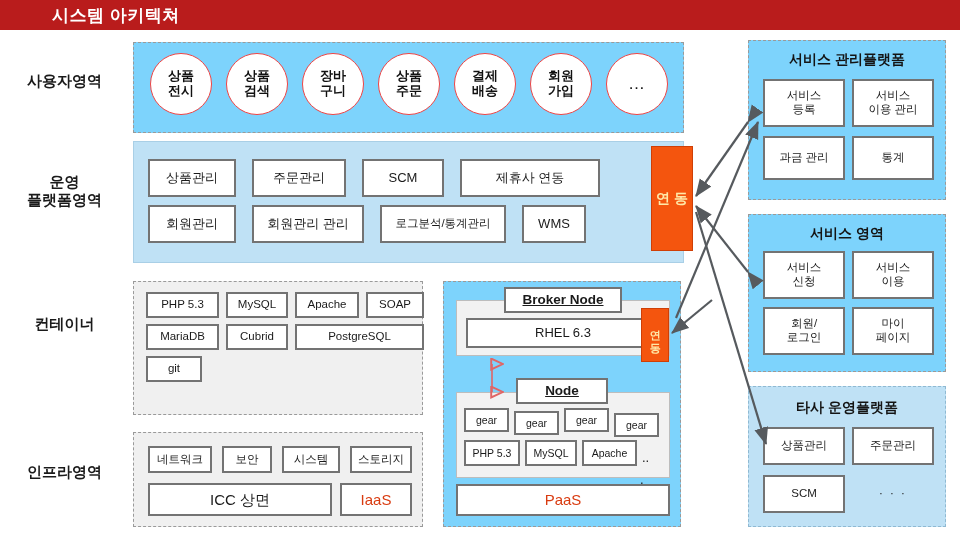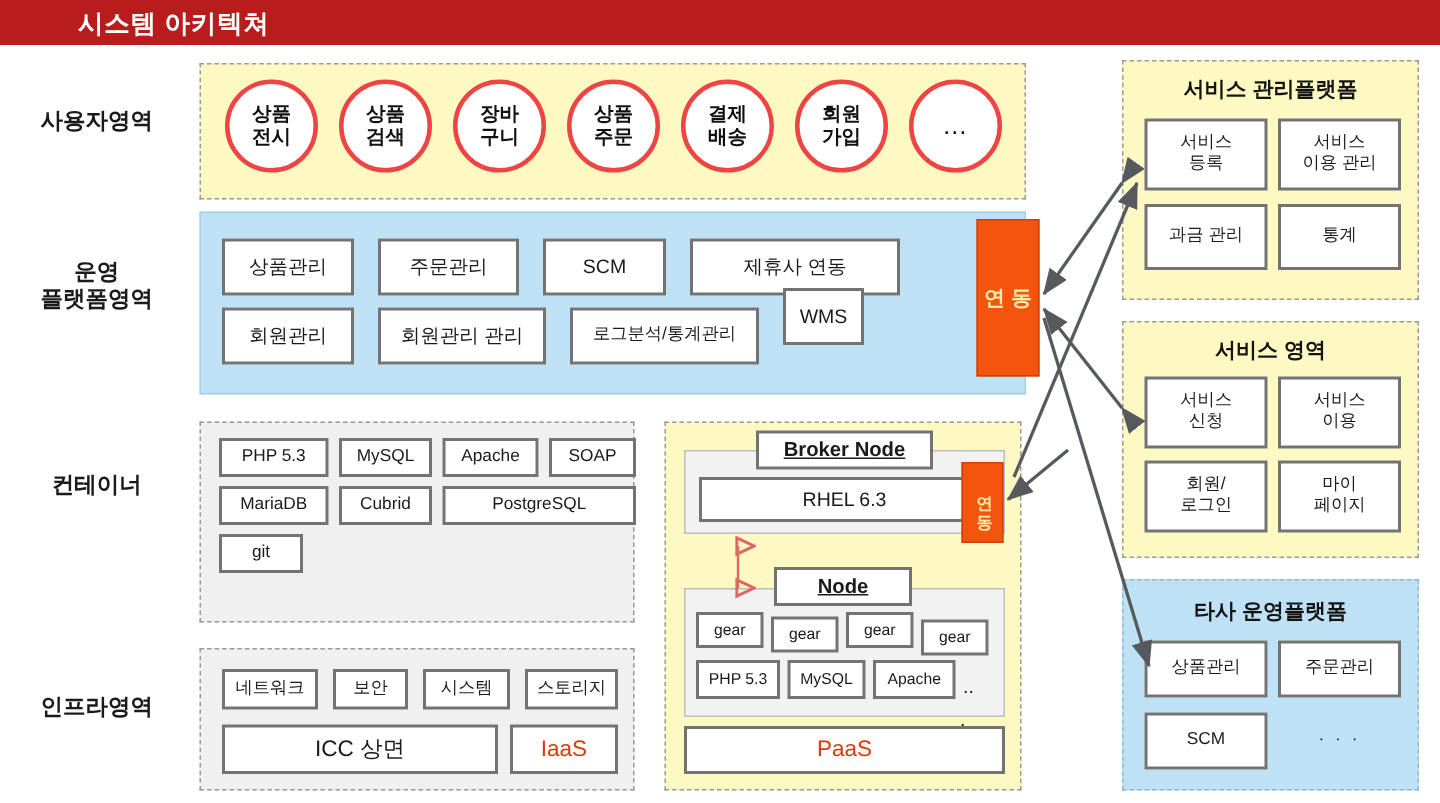--- a/index.html
+++ b/index.html
@@ -26,21 +26,21 @@
   .rowlabel {
     position: absolute; text-align: center;
     font-size: 15px; font-weight: bold; color: #1a1a1a;
     line-height: 1.22; width: 125px; left: 2px;
   }
 
   
   .region {
     position: absolute;
     border: 1px dashed #9a9a9a;
-    background: #fef9c3;
+    background: #7dd3fc;
   }
   .region.blue { background: #bfe1f5; border: 1px solid #a9cfe6; }
   .region.plain { background: #f0f0f0; }
 
   
   .cell {
     position: absolute;
     background: #ffffff;
     border: 2px solid #737373;
     display: flex; align-items: center; justify-content: center;
@@ -50,21 +50,21 @@
   }
   .cell.sm   { font-size: 11.5px; }
   .cell.xs   { font-size: 10.5px; }
   .cell.big  { font-size: 15px; }
   .cell.red  { color: #d93b10; font-size: 15px; }
   .cell.ul   { text-decoration: underline; font-weight: bold; font-size: 13.5px; }
 
   
   .circle {
     position: absolute; border-radius: 50%;
-    background: #ffffff; border: 3px solid #ef4444;
+    background: #ffffff; border: 1px solid #ef4444;
     display: flex; align-items: center; justify-content: center;
     text-align: center; font-size: 13px; font-weight: bold; color: #111;
     line-height: 1.15; white-space: pre-line;
   }
   .circle.dots { font-size: 17px; letter-spacing: 1px; font-weight: normal; }
 
   
   .linkbox {
     position: absolute; background: #f4550e;
     border: 1px solid #cf3f06;
@@ -117,21 +117,21 @@
 
   <div class="region blue" style="left:133px; top:141px; width:551px; height:122px;">
     <div class="cell" style="left:14px;  top:17px; width:88px;  height:38px;">상품관리</div>
     <div class="cell" style="left:118px; top:17px; width:94px;  height:38px;">주문관리</div>
     <div class="cell" style="left:228px; top:17px; width:82px;  height:38px;">SCM</div>
     <div class="cell" style="left:326px; top:17px; width:140px; height:38px;">제휴사 연동</div>
 
     <div class="cell" style="left:14px;  top:63px; width:88px;  height:38px;">회원관리</div>
     <div class="cell" style="left:118px; top:63px; width:112px; height:38px;">회원관리 관리</div>
     <div class="cell sm" style="left:246px; top:63px; width:126px; height:38px;">로그분석/통계관리</div>
-    <div class="cell" style="left:388px; top:50px; width:54px;  height:38px;">WMS</div>
+    <div class="cell" style="left:388px; top:63px; width:64px;  height:38px;">WMS</div>
   </div>
 
   <div class="linkbox" style="left:651px; top:146px; width:42px; height:105px;">
     <div class="vtxt">연 동</div>
   </div>
 
   <div class="region plain" style="left:133px; top:281px; width:290px; height:134px;">
     <div class="cell sm" style="left:12px;  top:10px; width:73px; height:26px;">PHP 5.3</div>
     <div class="cell sm" style="left:92px;  top:10px; width:62px; height:26px;">MySQL</div>
     <div class="cell sm" style="left:161px; top:10px; width:64px; height:26px;">Apache</div>

